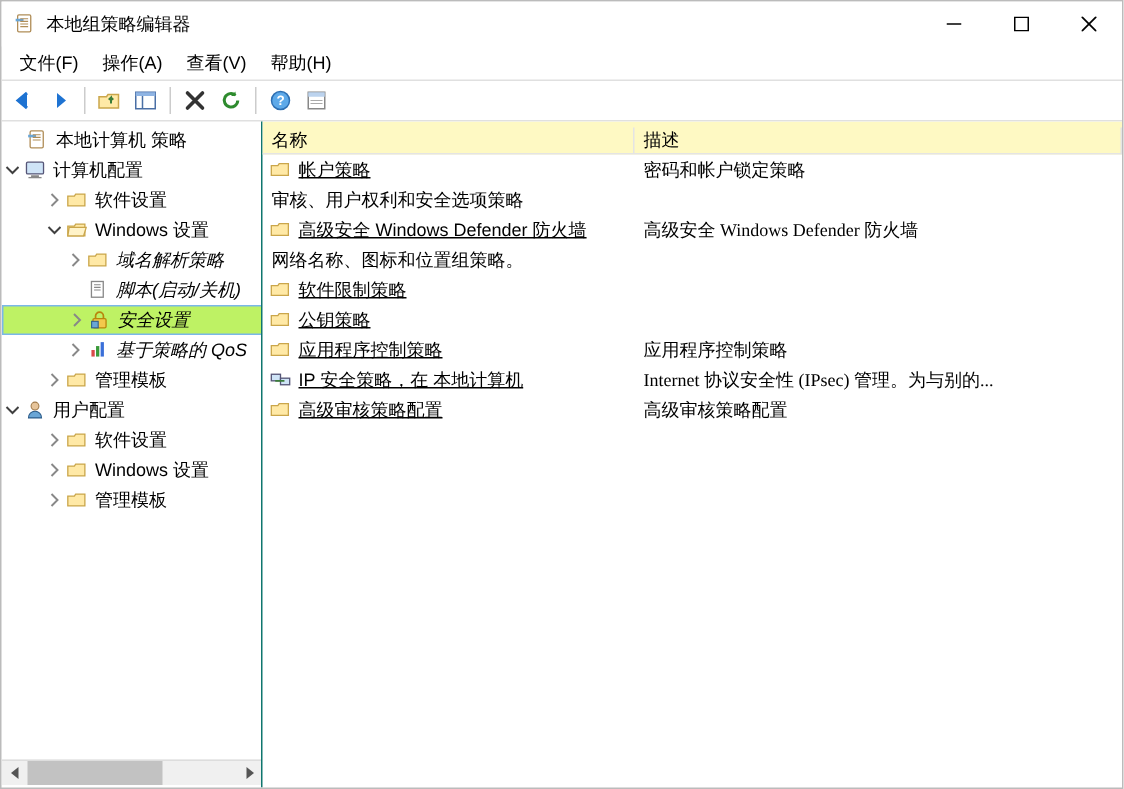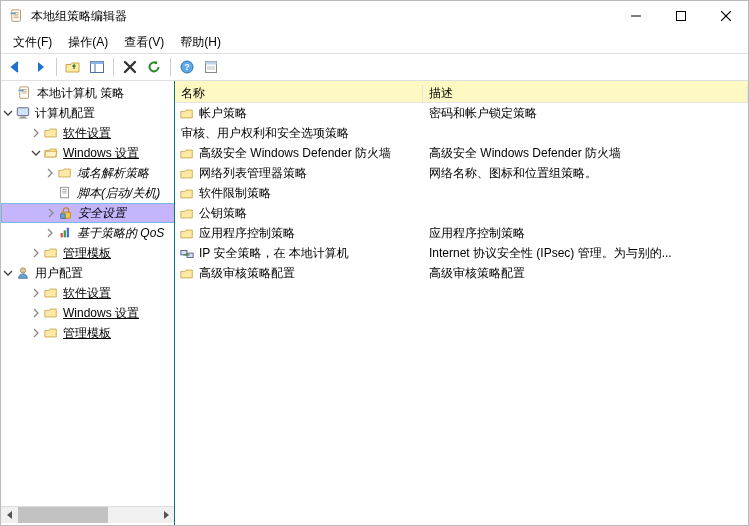--- a/index.html
+++ b/index.html
@@ -95,30 +95,30 @@
     margin-right: 0px;
     flex-shrink: 0;
   }
   .tree-row .node-icon {
     width: 16px; height: 16px;
     display: flex; align-items: center; justify-content: center;
     margin-right: 4px;
     flex-shrink: 0;
   }
   .tree-row.selected {
-    background: #c4b5fd;
+    background: #bef264;
     border: 1px solid #7ab7e8;
     height: 20px;
   }
   .tree-row.selected .label { }
   .tree-row .label { white-space: nowrap; }
   
   .d0 { padding-left: 2px; }
   .d1 { }
-  .d2 { padding-left: 28px; text-decoration: underline; }
+  .d2 { padding-left: 28px; }
   .d3 { padding-left: 42px; font-style: italic; }
   
   .hscrollbar {
     height: 17px;
     background: #f0f0f0;
     border-top: 1px solid #ddd;
     display: flex;
     align-items: center;
   }
   .hscrollbar .sbtn {
@@ -163,37 +163,39 @@
     padding: 0;
   }
   .list-row {
     display: flex;
     height: 20px;
     align-items: center;
   }
   .list-row .cell-name {
     width: 248px;
     display: flex;
-    align-items: flex-end;
+    align-items: flex-start;
     padding-left: 4px;
     white-space: nowrap;
     overflow: hidden;
+    text-decoration: underline;
   }
   .list-row .row-icon {
     width: 16px; height: 16px;
     display:flex;align-items:center;justify-content:center;
     margin-right: 4px;
     flex-shrink: 0;
   }
   .list-row .cell-desc {
     flex: 1;
     white-space: nowrap;
     overflow: hidden;
     text-overflow: ellipsis;
     padding-left: 6px;
+    font-family: Liberation Serif, serif;
   }
 </style>
 </head>
 <body>
 
 <div class="titlebar">
   <span class="app-icon">
     <svg width="14" height="14" viewBox="0 0 16 16">
       <rect x="2" y="1" width="10" height="13" rx="1" fill="#fff" stroke="#b08d57" stroke-width="1"></rect>
       <rect x="0.5" y="4" width="6" height="2" fill="#6aa6d6"></rect>
@@ -523,28 +525,20 @@
             <span class="row-icon">
               <svg width="14" height="14" viewBox="0 0 16 16">
                 <path d="M1 5 L6 5 L7 3.5 L14 3.5 L14 12.5 L1 12.5 Z" fill="#ffe9a6" stroke="#caa64b" stroke-width="1"></path>
               </svg>
             </span>
             <span>高级安全 Windows Defender 防火墙</span>
           </div>
           <div class="cell-desc">高级安全 Windows Defender 防火墙</div>
         </div>
         <div class="list-row">
-          <div class="cell-name">
-            <span class="row-icon">
-              <svg width="14" height="14" viewBox="0 0 16 16">
-                <path d="M1 5 L6 5 L7 3.5 L14 3.5 L14 12.5 L1 12.5 Z" fill="#ffe9a6" stroke="#caa64b" stroke-width="1"></path>
-              </svg>
-            </span>
-            <span>网络列表管理器策略</span>
-          </div>
           <div class="cell-desc">网络名称、图标和位置组策略。</div>
         </div>
         <div class="list-row">
           <div class="cell-name">
             <span class="row-icon">
               <svg width="14" height="14" viewBox="0 0 16 16">
                 <path d="M1 5 L6 5 L7 3.5 L14 3.5 L14 12.5 L1 12.5 Z" fill="#ffe9a6" stroke="#caa64b" stroke-width="1"></path>
               </svg>
             </span>
             <span>软件限制策略</span>

